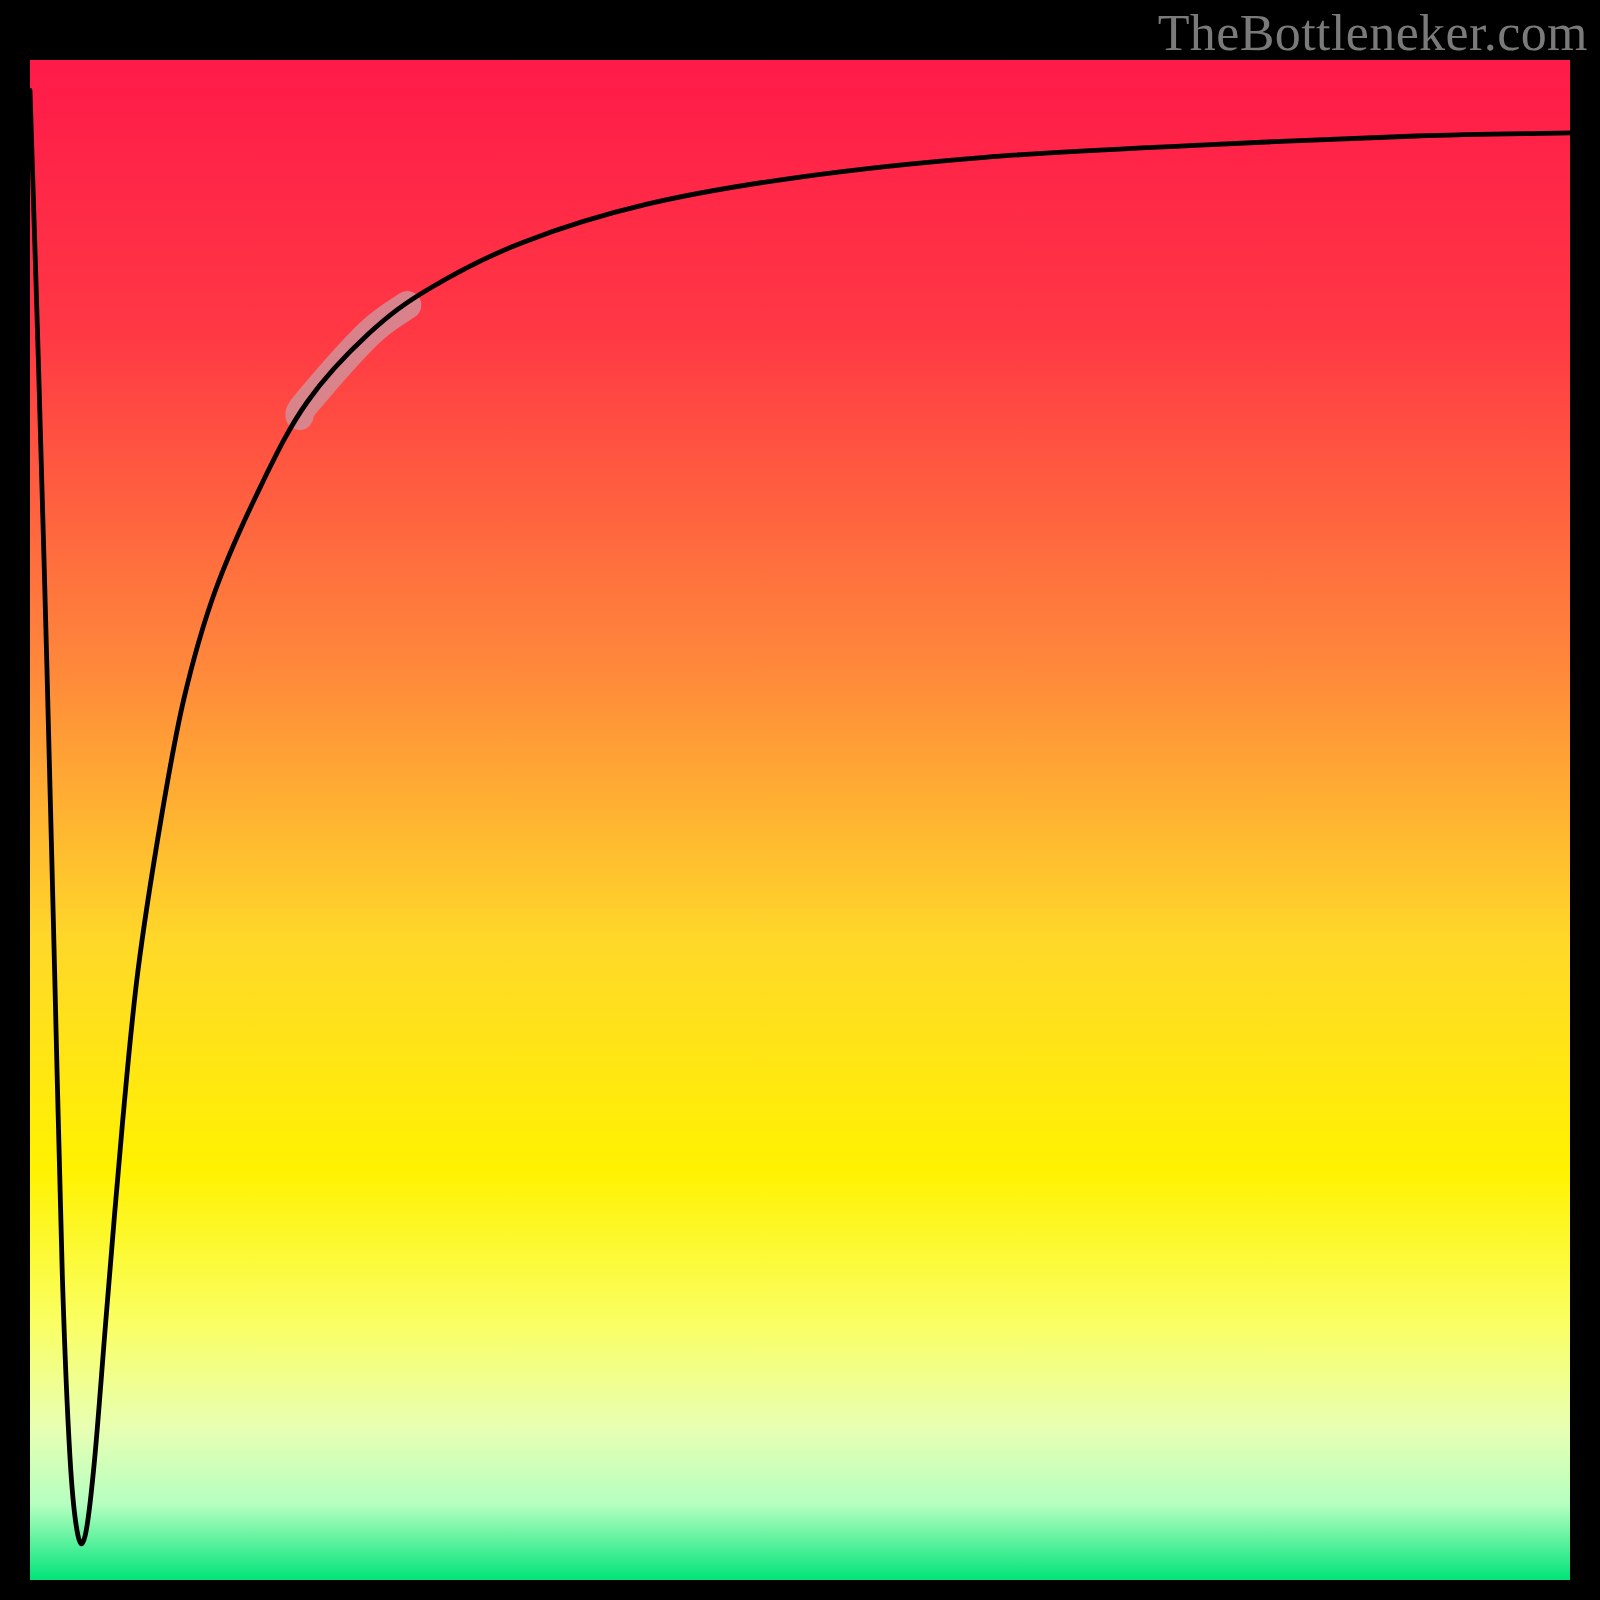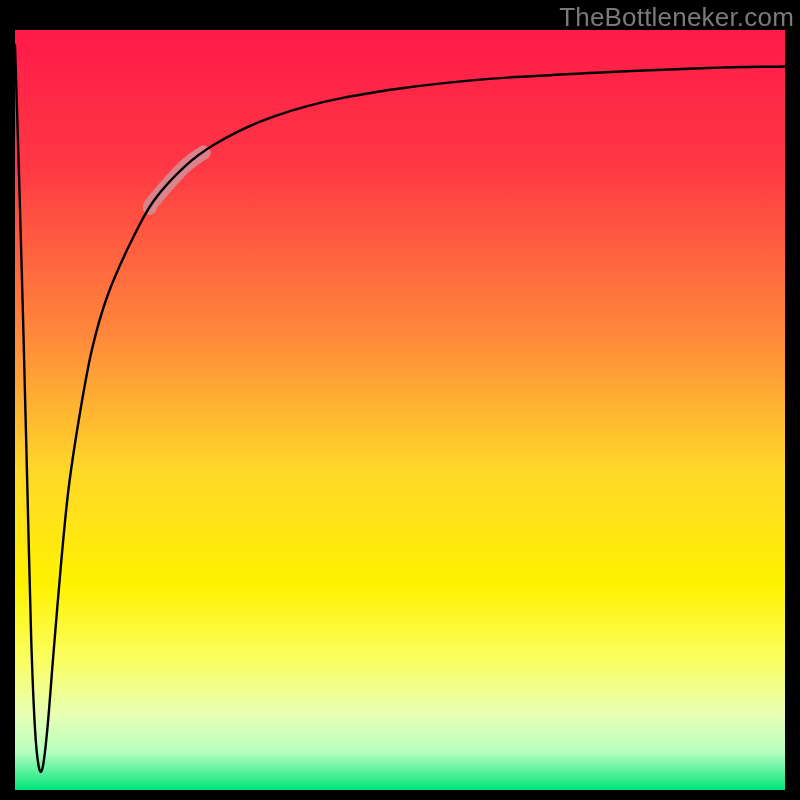--- a/index.html
+++ b/index.html
@@ -9,20 +9,21 @@
     height: 800px;
     overflow: hidden;
     background: #fff;
     font-family: Arial, Helvetica, sans-serif;
   }
   .outer {
     position: relative;
     width: 800px;
     height: 800px;
     background: #000;
+    font-family: Liberation Serif, serif;
   }
   .watermark {
     position: absolute;
     top: 2px;
     right: 6px;
     color: #7a7a7a;
     font-size: 26px;
     font-weight: 400;
     letter-spacing: 0.2px;
     z-index: 5;

